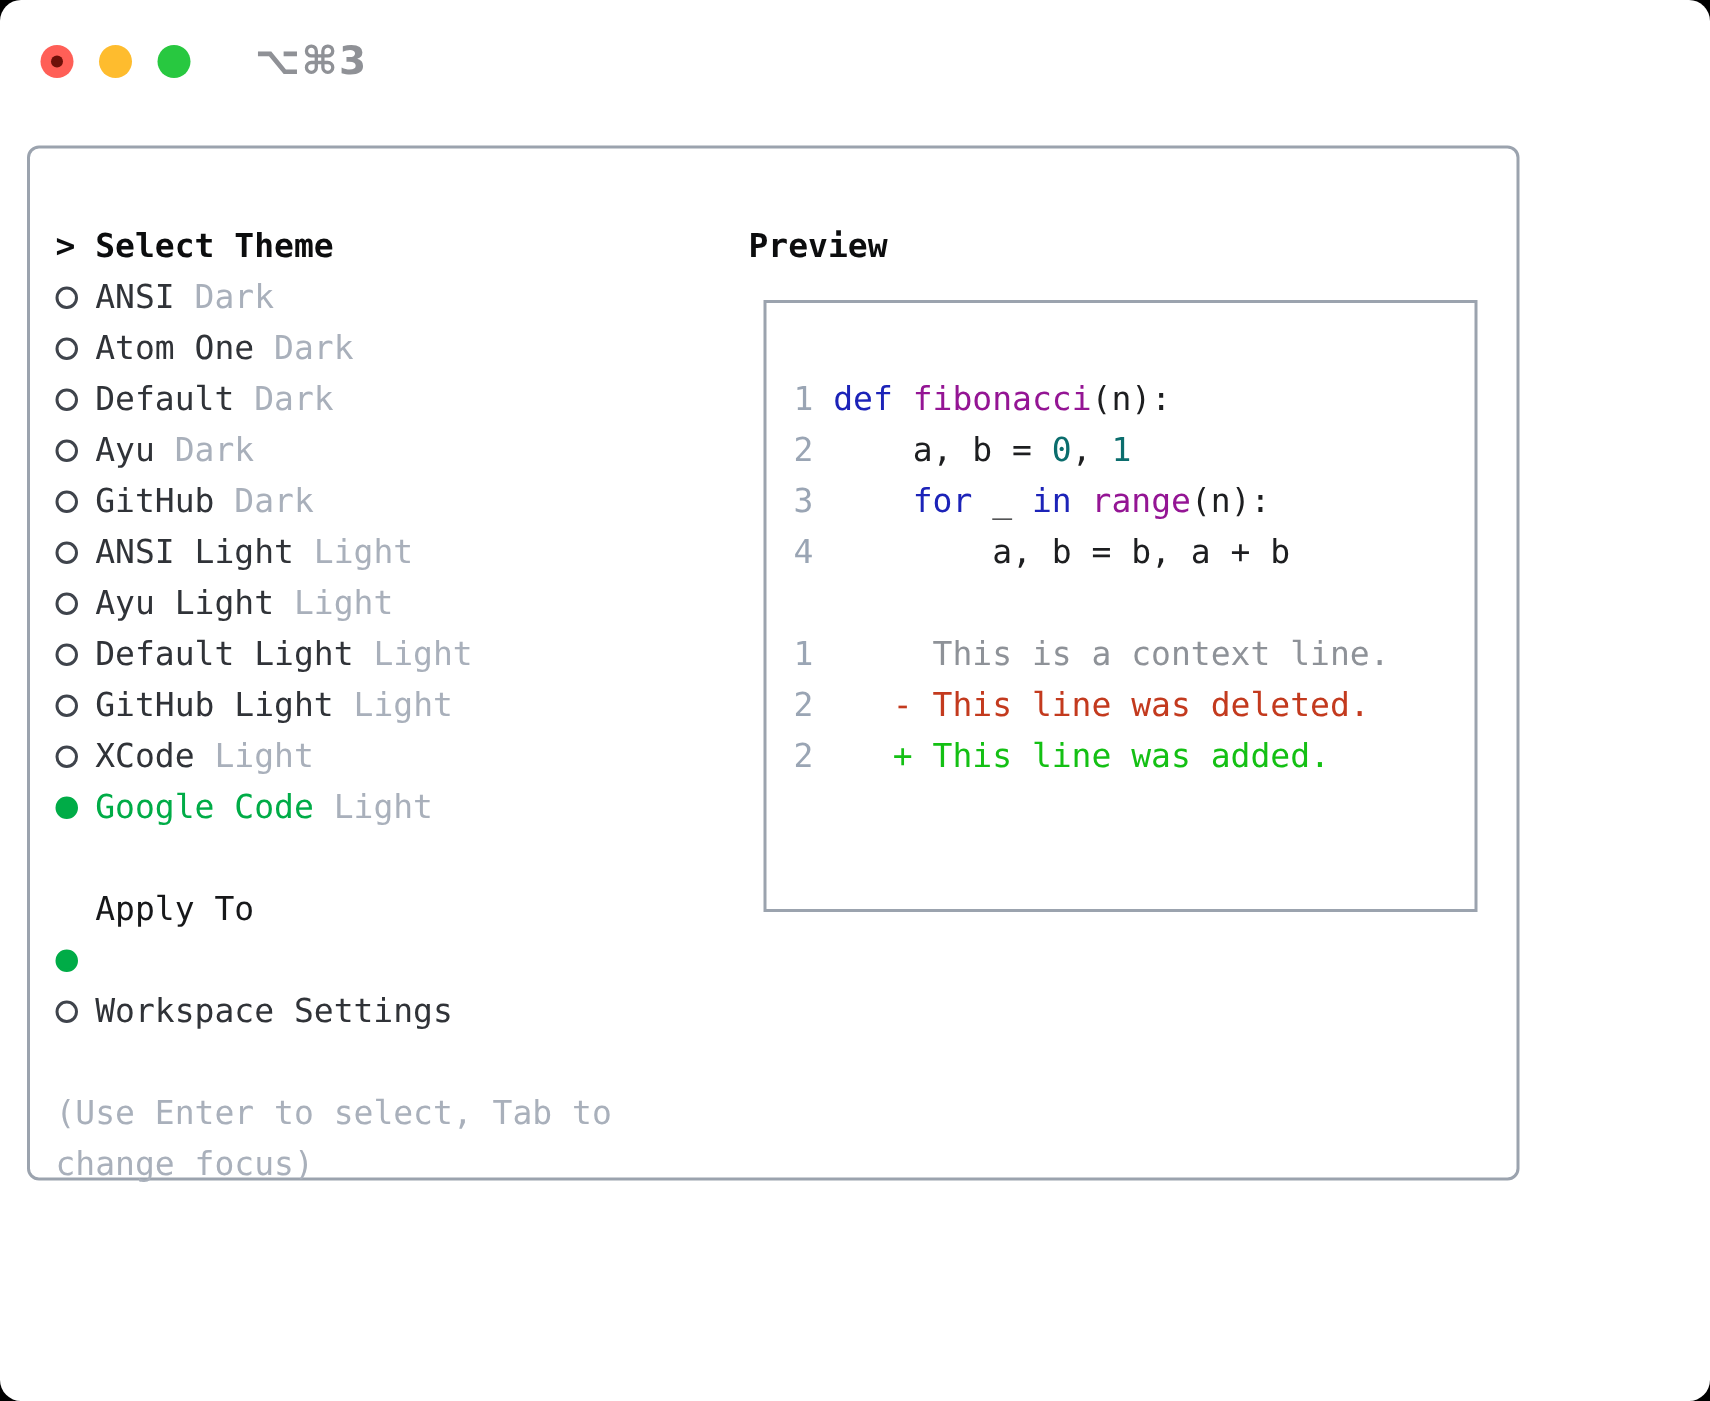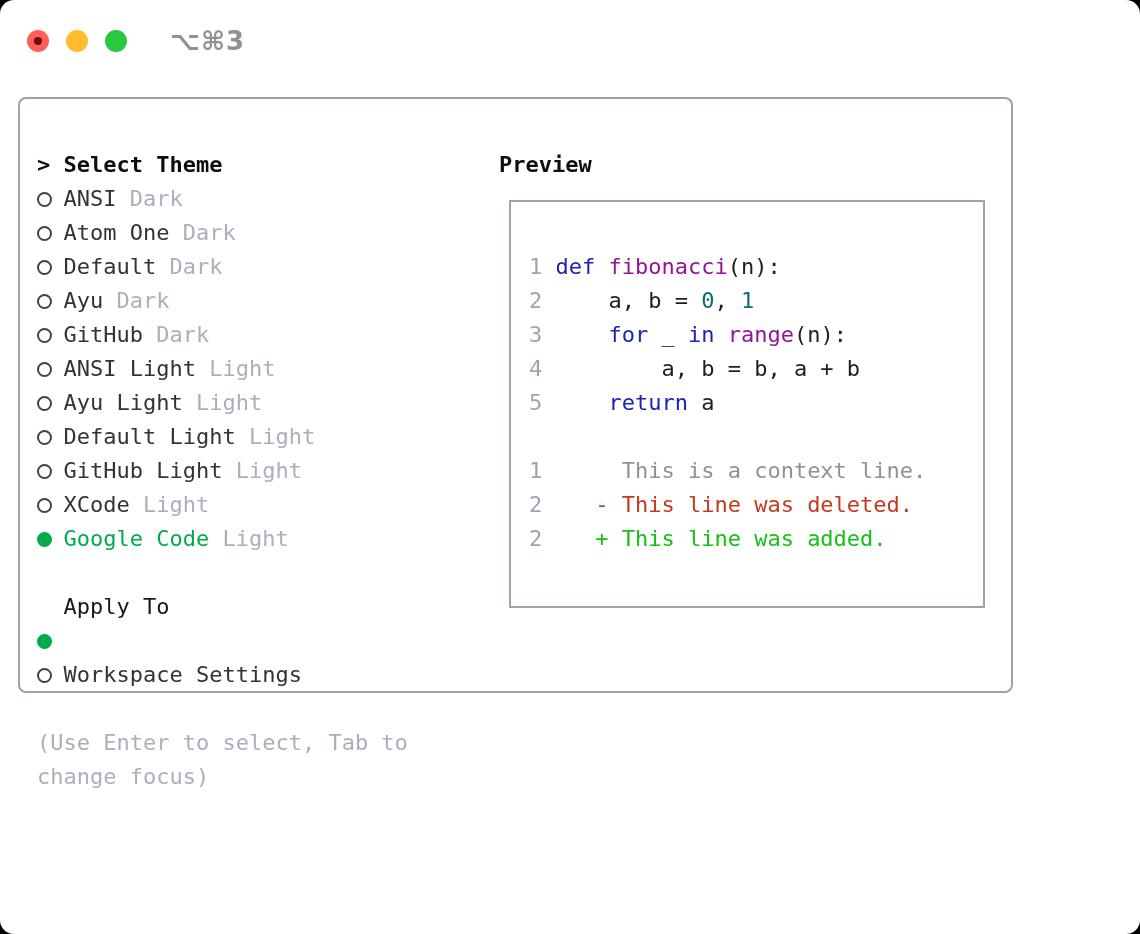--- a/index.html
+++ b/index.html
@@ -34,21 +34,21 @@
     font-family: "DejaVu Sans", sans-serif;
     font-weight: bold;
     font-size: 26px;
     letter-spacing: 1px;
     color: #8f9196;
   }
 
   
   .panel {
     position: absolute; left: 18px; top: 97px;
-    width: 995px; height: 596px;
+    width: 995px; height: 690px;
     border: 2px solid var(--c-border, #9ba3ae);
     border-radius: 8px;
     box-sizing: border-box;
     background: #fff;
   }
 
   .menu {
     position: absolute; left: 17px; top: 49px;
     font-size: 22px; line-height: 34px;
     color: var(--c-text, #303338);
@@ -157,21 +157,20 @@
     </div>
 
     <div class="preview-title"><span class="hdr">Preview</span></div>
 
     <div class="preview-box">
       <div id="code-lines">
           <div class="pline"><span class="ln">1</span><span class="tk-kw">def</span><span class="tk-pl"> </span><span class="tk-fn">fibonacci</span><span class="tk-pl">(n):</span></div>
           <div class="pline"><span class="ln">2</span><span class="tk-pl">    a, b = </span><span class="tk-num">0</span><span class="tk-pl">, </span><span class="tk-num">1</span></div>
           <div class="pline"><span class="ln">3</span><span class="tk-pl">    </span><span class="tk-kw">for</span><span class="tk-pl"> _ </span><span class="tk-kw">in</span><span class="tk-pl"> </span><span class="tk-fn">range</span><span class="tk-pl">(n):</span></div>
           <div class="pline"><span class="ln">4</span><span class="tk-pl">        a, b = b, a + b</span></div>
-          <div class="pline"><span class="ln">5</span><span class="tk-pl">    </span><span class="tk-kw">return</span><span class="tk-pl"> a</span></div>
         </div>
       <div class="pline spacer"></div>
       <div id="diff-lines">
           <div class="pline"><span class="ln">1</span><span class="tk-ctx">     This is a context line.</span></div>
           <div class="pline"><span class="ln">2</span><span class="tk-del">   - This line was deleted.</span></div>
           <div class="pline"><span class="ln">2</span><span class="tk-add">   + This line was added.</span></div>
         </div>
     </div>
 
   </div>

